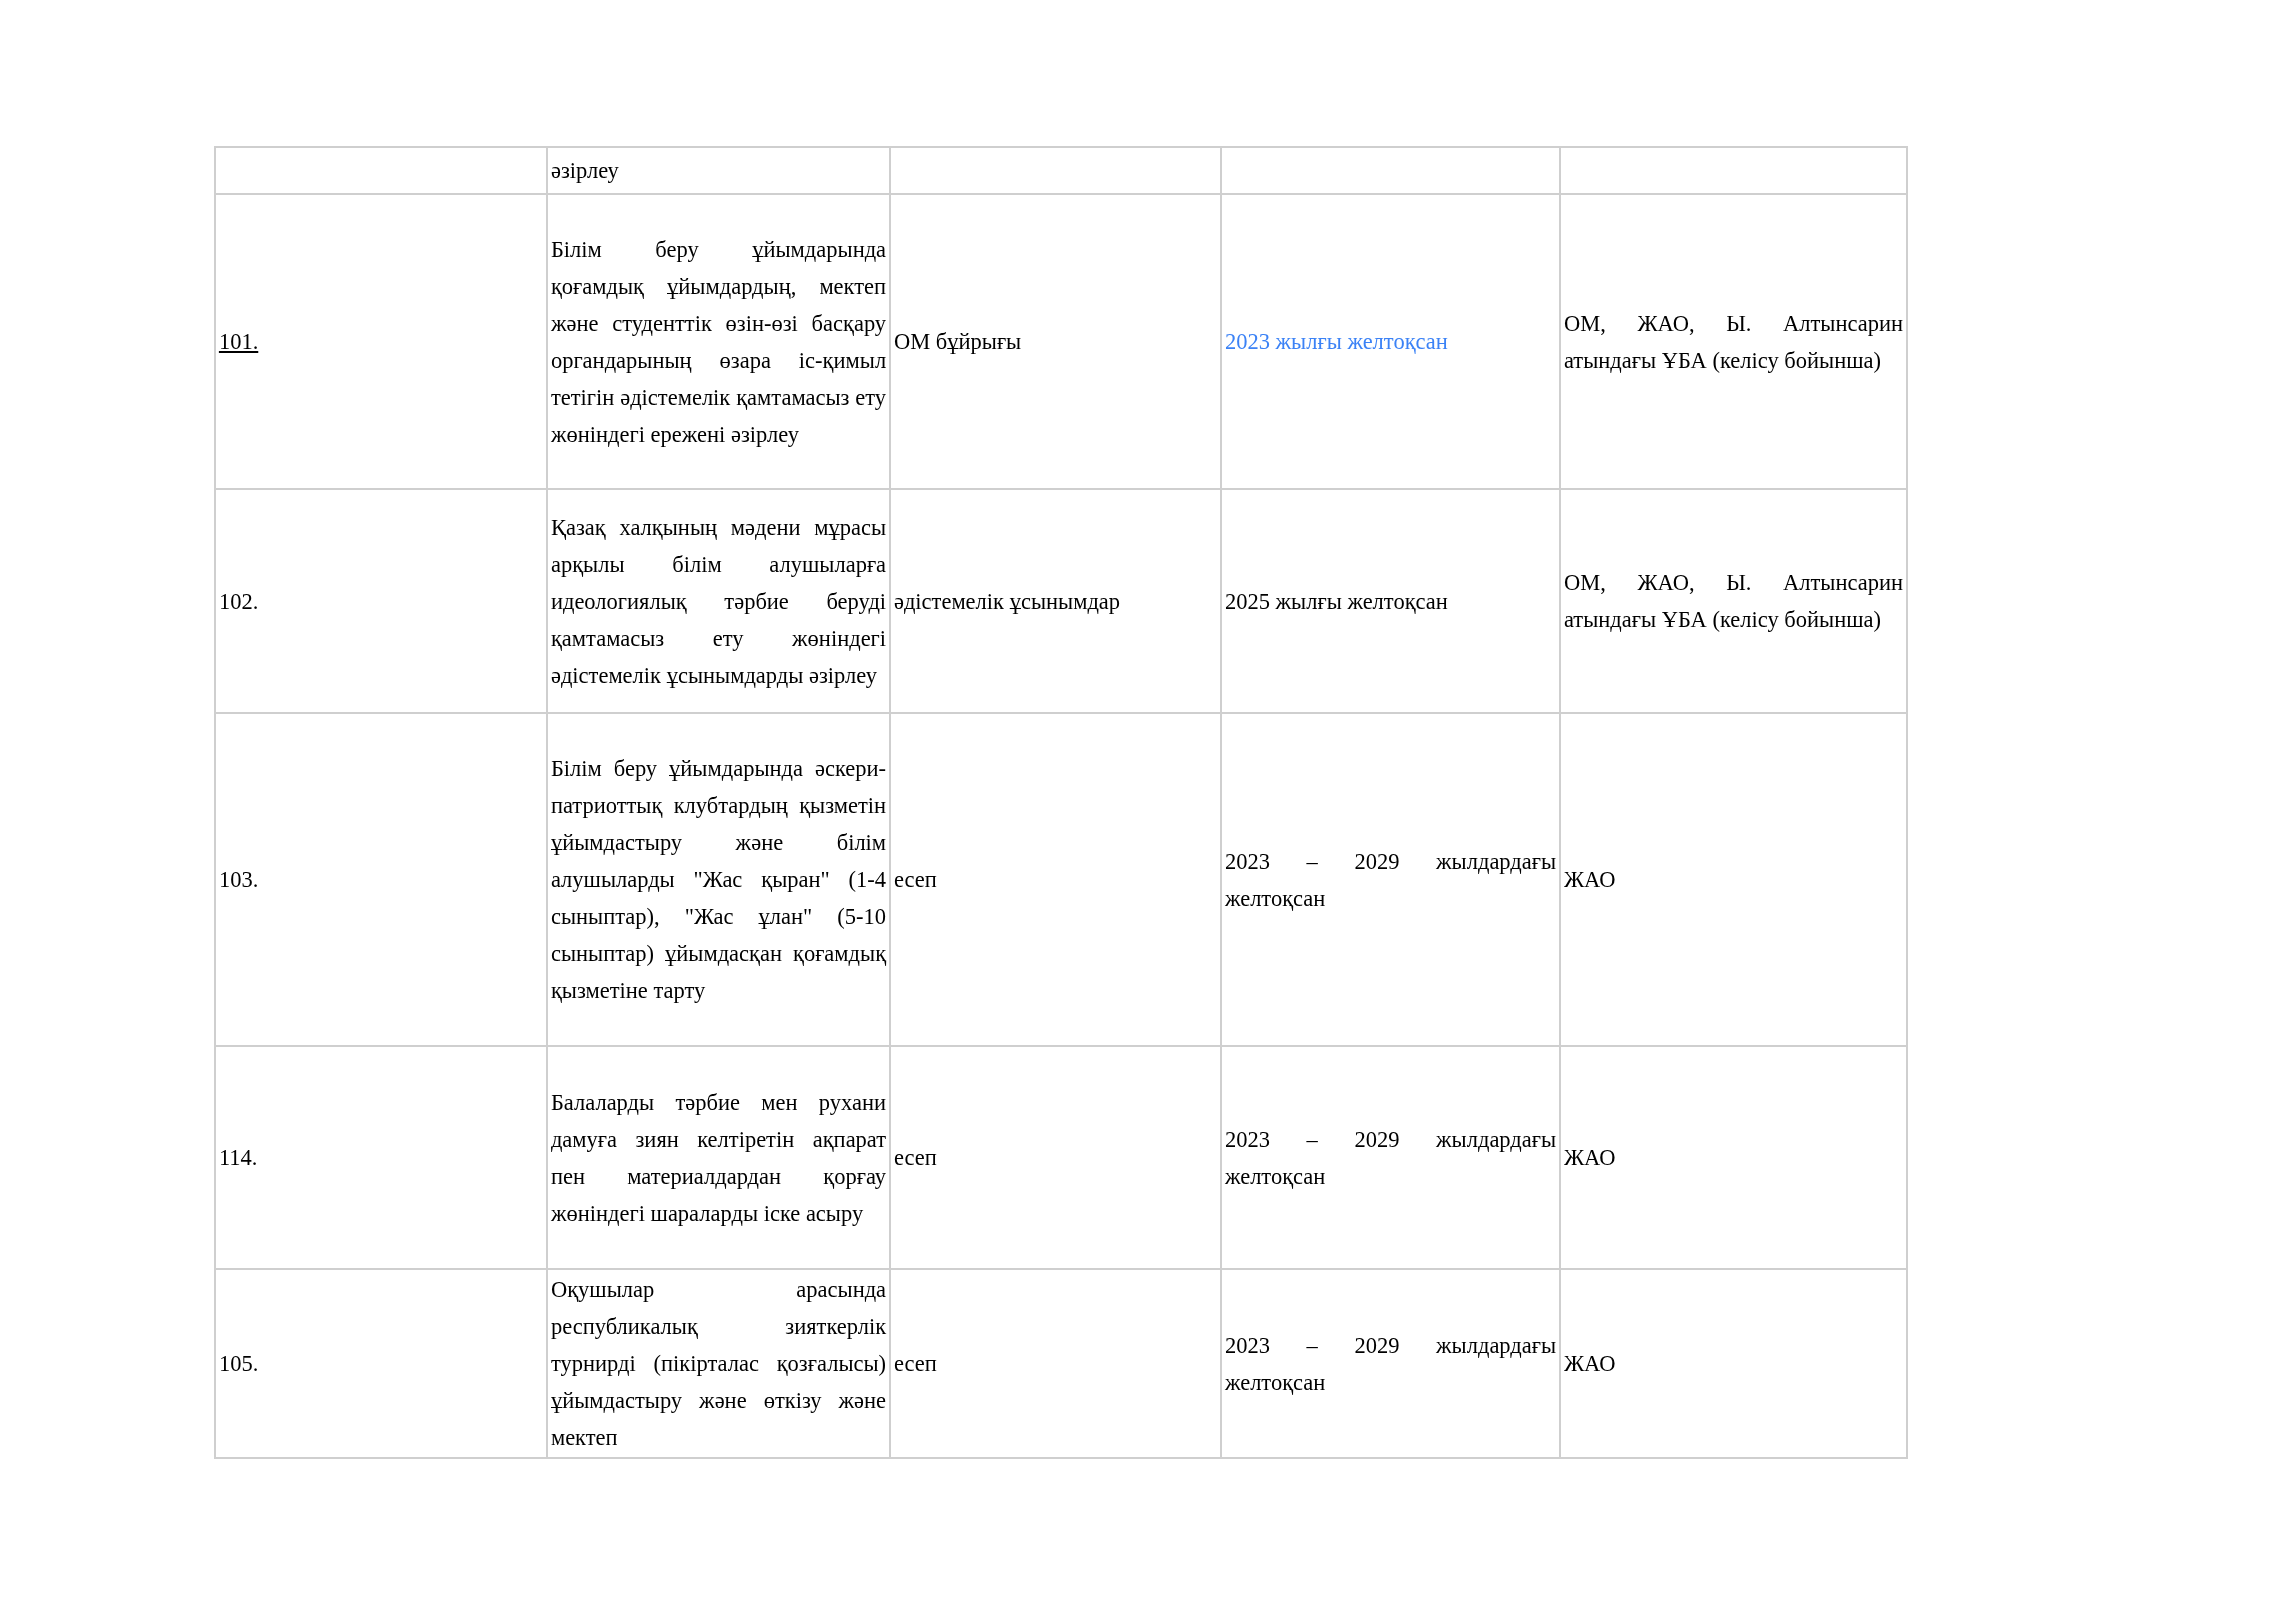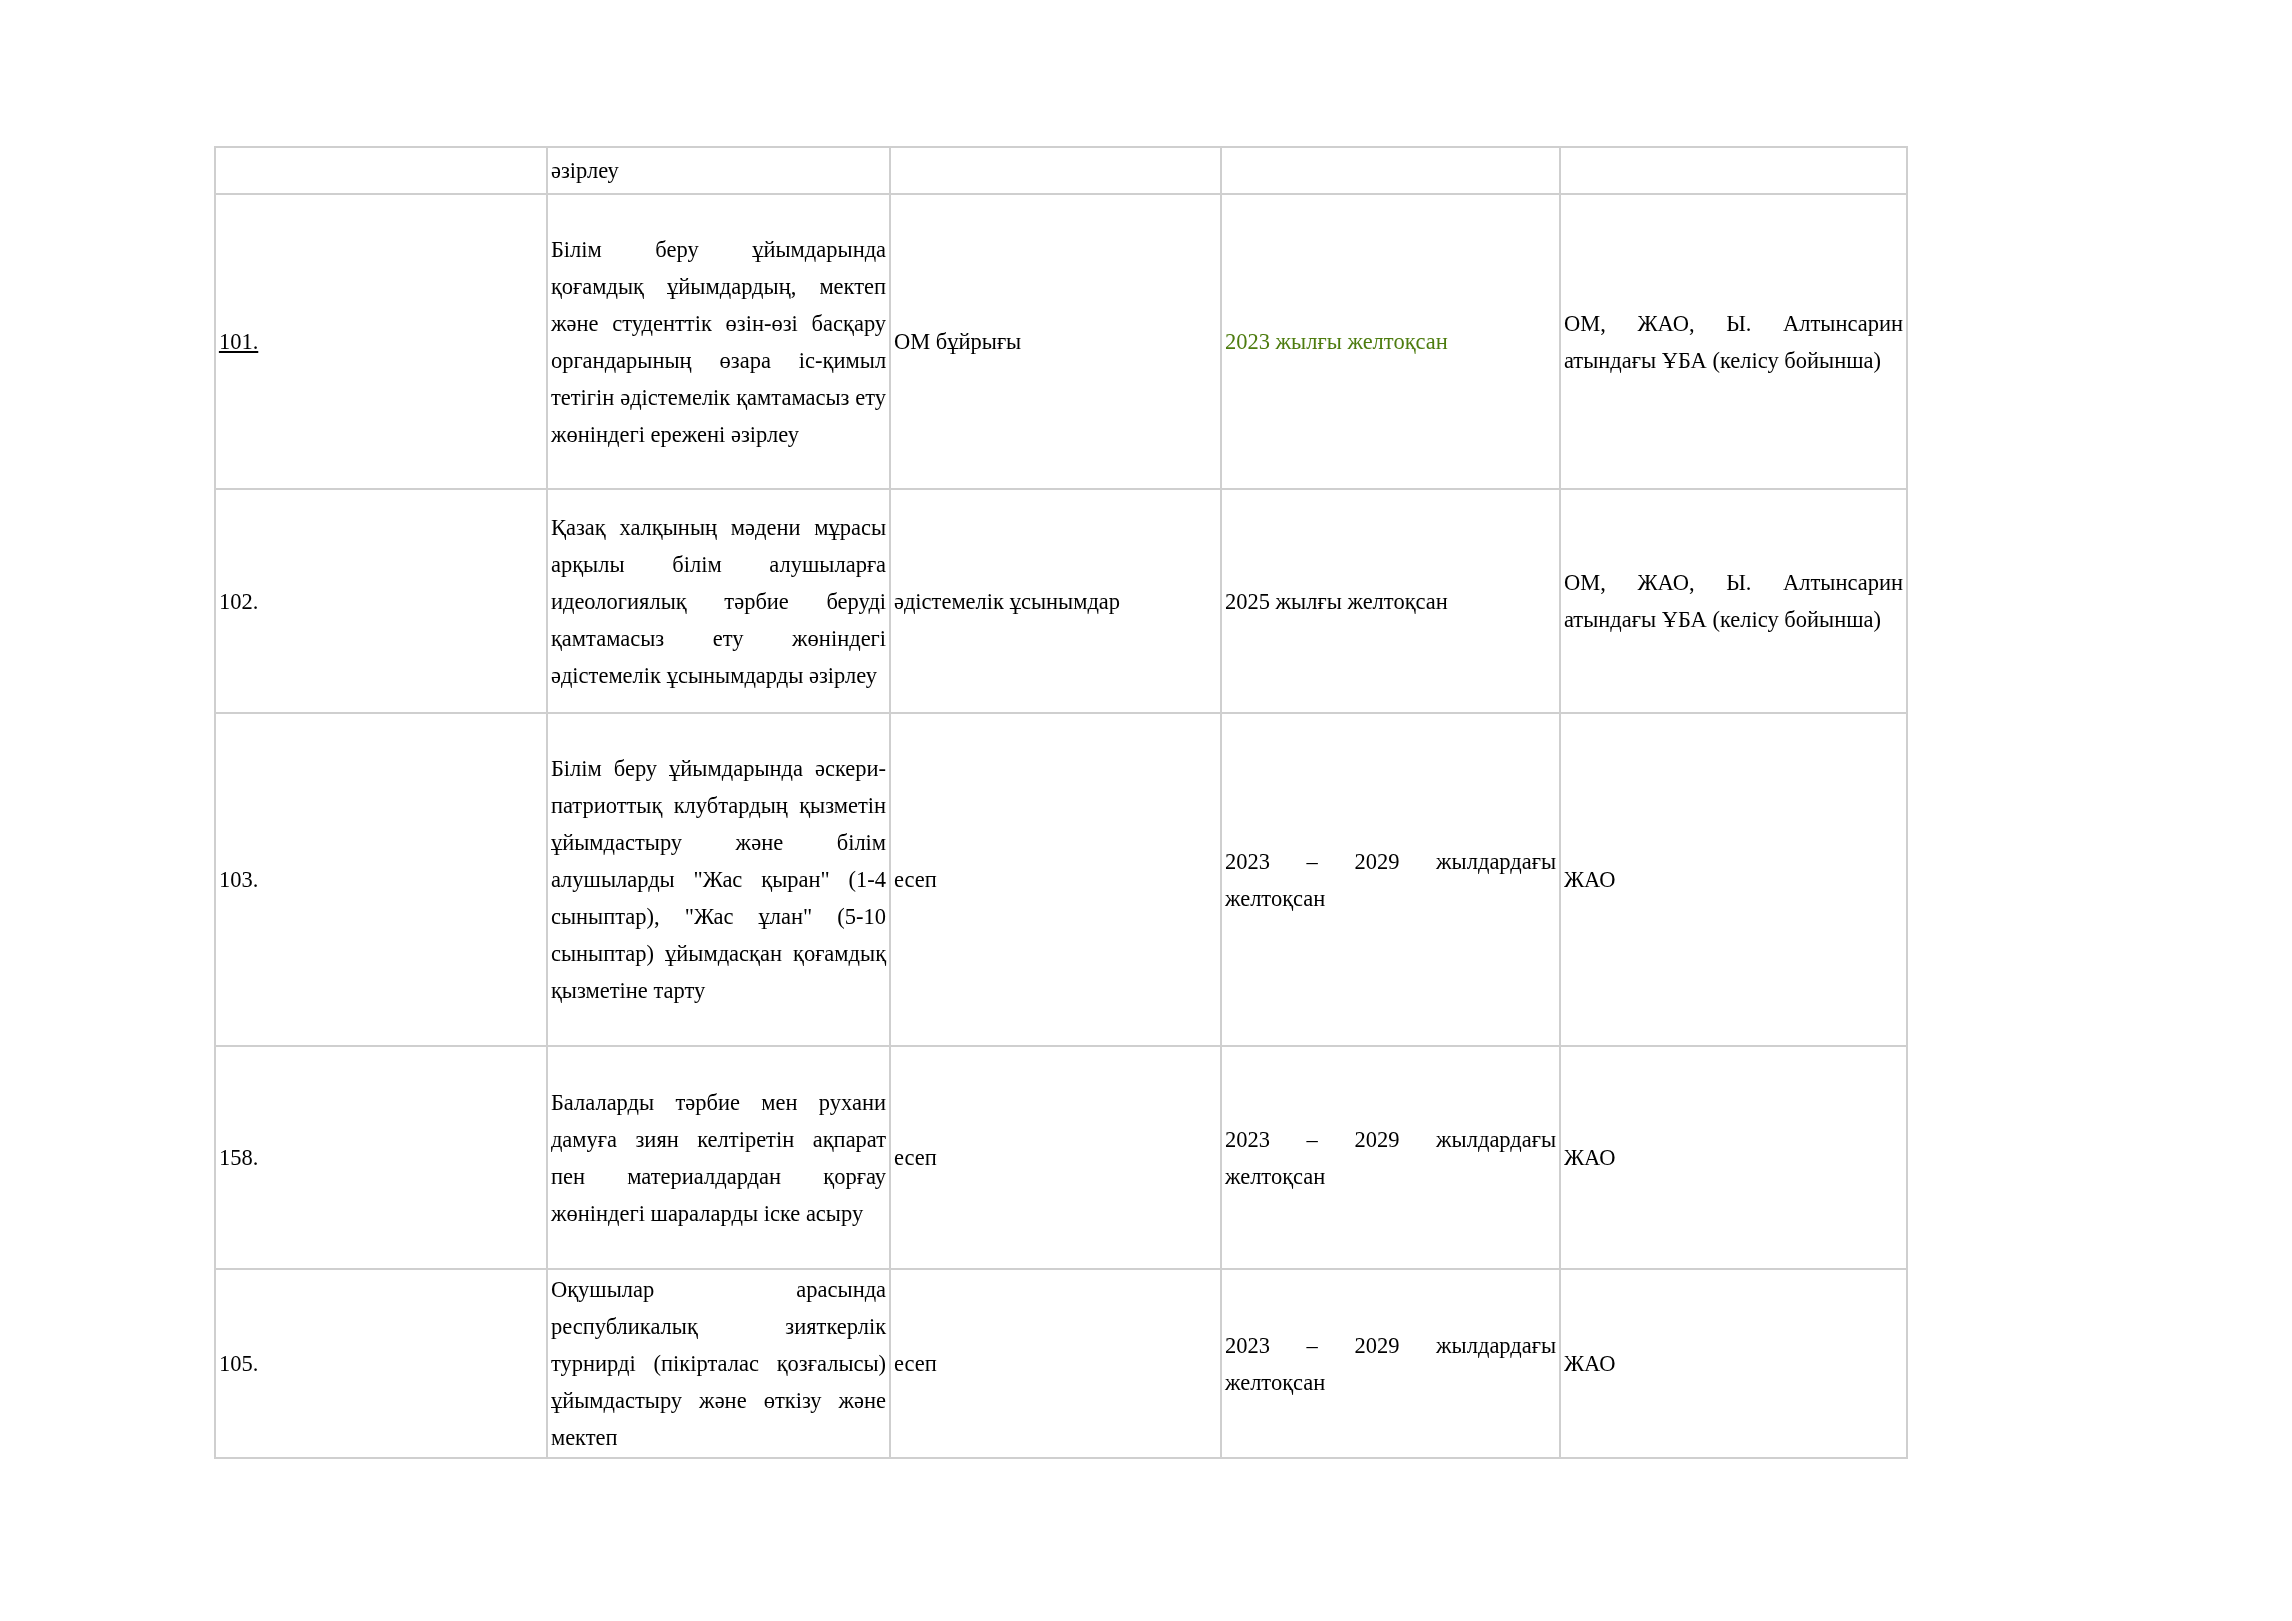--- a/index.html
+++ b/index.html
@@ -76,39 +76,39 @@
           <td class="c-num" style="border-color: rgb(207, 207, 207); color: rgb(0, 0, 0);"></td>
           <td class="c-activity" style="border-color: rgb(207, 207, 207); color: rgb(0, 0, 0);">әзірлеу</td>
           <td class="c-form" style="border-color: rgb(207, 207, 207); color: rgb(0, 0, 0);"></td>
           <td class="c-deadline" style="border-color: rgb(207, 207, 207); color: rgb(0, 0, 0);"></td>
           <td class="c-resp" style="border-color: rgb(207, 207, 207); color: rgb(0, 0, 0);"></td>
         </tr>
         <tr class="r1">
           <td class="c-num" style="border-color: rgb(207, 207, 207); color: rgb(0, 0, 0); text-decoration: underline;">101.</td>
           <td class="c-activity" style="border-color: rgb(207, 207, 207); color: rgb(0, 0, 0);">Білім беру ұйымдарында қоғамдық ұйымдардың, мектеп және студенттік өзін-өзі басқару органдарының өзара іс-қимыл тетігін әдістемелік қамтамасыз ету жөніндегі ережені әзірлеу</td>
           <td class="c-form" style="border-color: rgb(207, 207, 207); color: rgb(0, 0, 0);">ОМ бұйрығы</td>
-          <td class="c-deadline" style="border-color: rgb(207, 207, 207); color: #4d7c0f;">2023 жылғы желтоқсан</td>
+          <td class="c-deadline" style="border-color: rgb(207, 207, 207); color: #3b82f6;">2023 жылғы желтоқсан</td>
           <td class="c-resp" style="border-color: rgb(207, 207, 207); color: rgb(0, 0, 0);">ОМ, ЖАО, Ы. Алтынсарин атындағы ҰБА (келісу бойынша)</td>
         </tr>
         <tr class="r2">
           <td class="c-num" style="border-color: rgb(207, 207, 207); color: rgb(0, 0, 0);">102.</td>
           <td class="c-activity" style="border-color: rgb(207, 207, 207); color: rgb(0, 0, 0); margin-left: 20px;">Қазақ халқының мәдени мұрасы арқылы білім алушыларға идеологиялық тәрбие беруді қамтамасыз ету жөніндегі әдістемелік ұсынымдарды әзірлеу</td>
           <td class="c-form" style="border-color: rgb(207, 207, 207); color: rgb(0, 0, 0);">әдістемелік ұсынымдар</td>
           <td class="c-deadline" style="border-color: rgb(207, 207, 207); color: rgb(0, 0, 0);">2025 жылғы желтоқсан</td>
           <td class="c-resp" style="border-color: rgb(207, 207, 207); color: rgb(0, 0, 0);">ОМ, ЖАО, Ы. Алтынсарин атындағы ҰБА (келісу бойынша)</td>
         </tr>
         <tr class="r3">
           <td class="c-num" style="border-color: rgb(207, 207, 207); color: rgb(0, 0, 0);">103.</td>
           <td class="c-activity" style="border-color: rgb(207, 207, 207); color: rgb(0, 0, 0);">Білім беру ұйымдарында әскери-патриоттық клубтардың қызметін ұйымдастыру және білім алушыларды "Жас қыран" (1-4 сыныптар), "Жас ұлан" (5-10 сыныптар) ұйымдасқан қоғамдық қызметіне тарту</td>
           <td class="c-form" style="border-color: rgb(207, 207, 207); color: rgb(0, 0, 0);">есеп</td>
           <td class="c-deadline" style="border-color: rgb(207, 207, 207); color: rgb(0, 0, 0);">2023 – 2029 жылдардағы желтоқсан</td>
           <td class="c-resp" style="border-color: rgb(207, 207, 207); color: rgb(0, 0, 0);">ЖАО</td>
         </tr>
         <tr class="r4">
-          <td class="c-num" style="border-color: rgb(207, 207, 207); color: rgb(0, 0, 0);">158.</td>
+          <td class="c-num" style="border-color: rgb(207, 207, 207); color: rgb(0, 0, 0);">114.</td>
           <td class="c-activity" style="border-color: rgb(207, 207, 207); color: rgb(0, 0, 0);">Балаларды тәрбие мен рухани дамуға зиян келтіретін ақпарат пен материалдардан қорғау жөніндегі шараларды іске асыру</td>
           <td class="c-form" style="border-color: rgb(207, 207, 207); color: rgb(0, 0, 0);">есеп</td>
           <td class="c-deadline" style="border-color: rgb(207, 207, 207); color: rgb(0, 0, 0);">2023 – 2029 жылдардағы желтоқсан</td>
           <td class="c-resp" style="border-color: rgb(207, 207, 207); color: rgb(0, 0, 0);">ЖАО</td>
         </tr>
         <tr class="r5">
           <td class="c-num" style="border-color: rgb(207, 207, 207); color: rgb(0, 0, 0);">105.</td>
           <td class="c-activity" style="border-color: rgb(207, 207, 207); color: rgb(0, 0, 0);">Оқушылар арасында республикалық зияткерлік турнирді (пікірталас қозғалысы) ұйымдастыру және өткізу және мектеп</td>
           <td class="c-form" style="border-color: rgb(207, 207, 207); color: rgb(0, 0, 0);">есеп</td>
           <td class="c-deadline" style="border-color: rgb(207, 207, 207); color: rgb(0, 0, 0);">2023 – 2029 жылдардағы желтоқсан</td>

